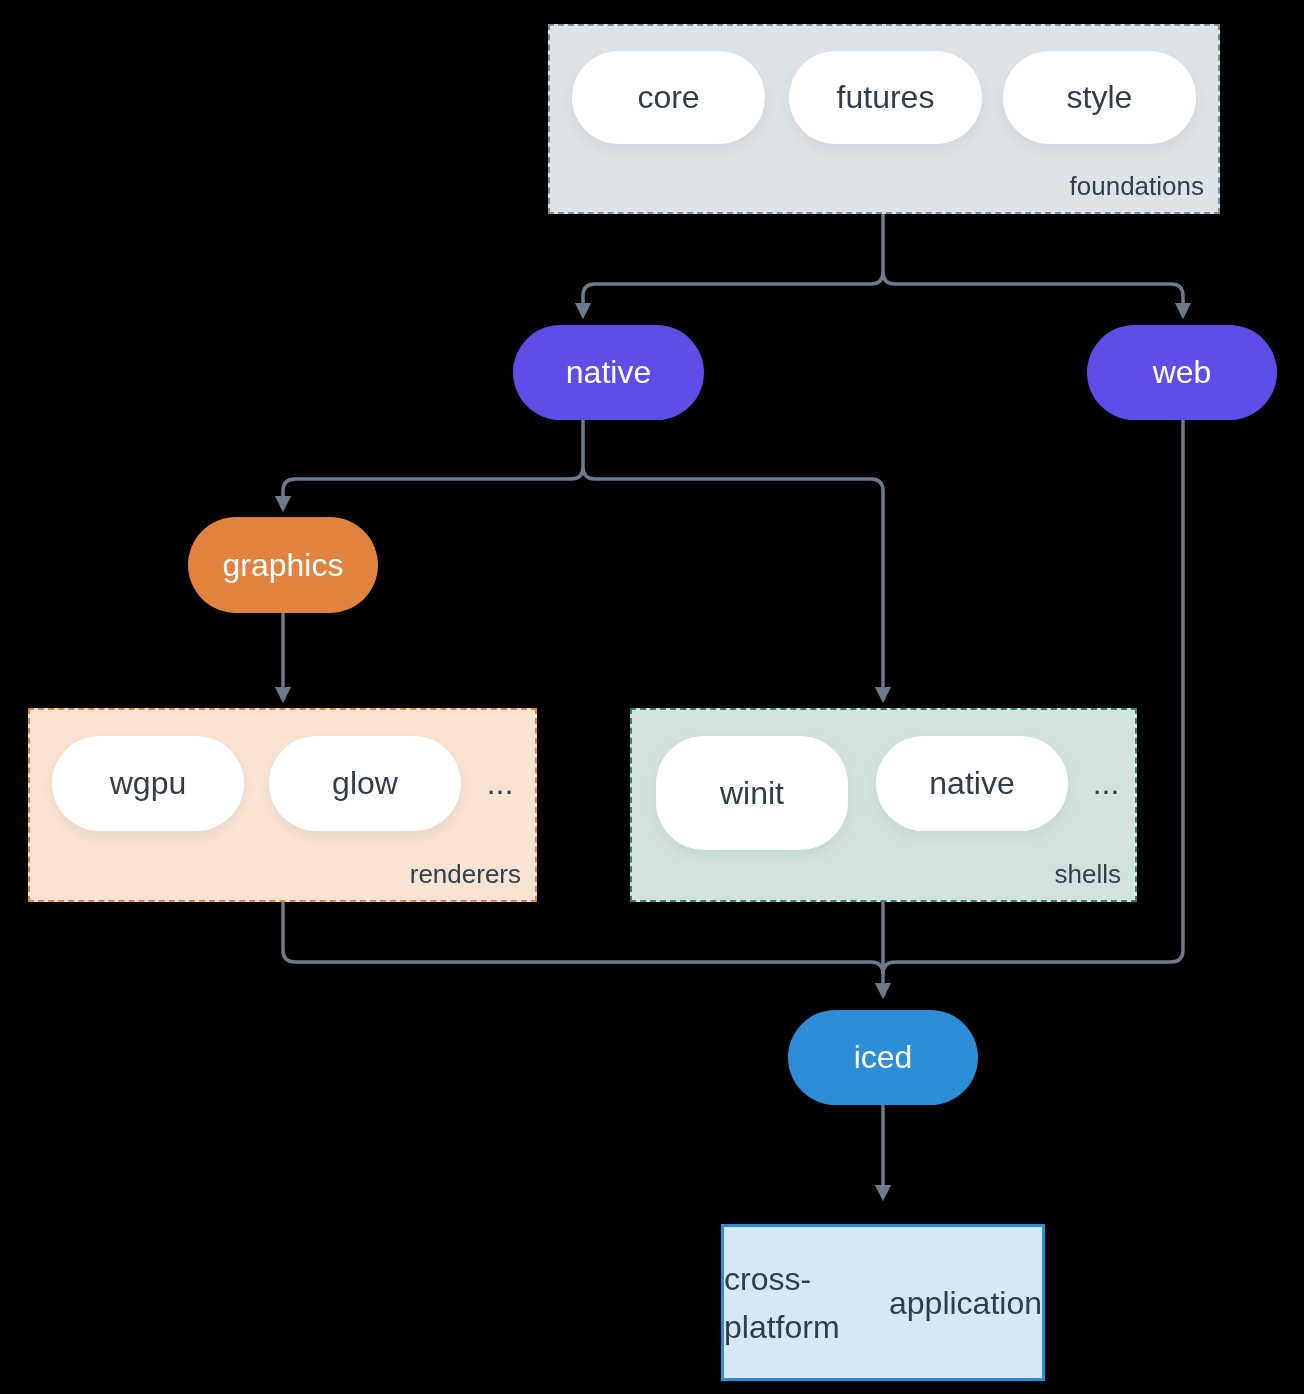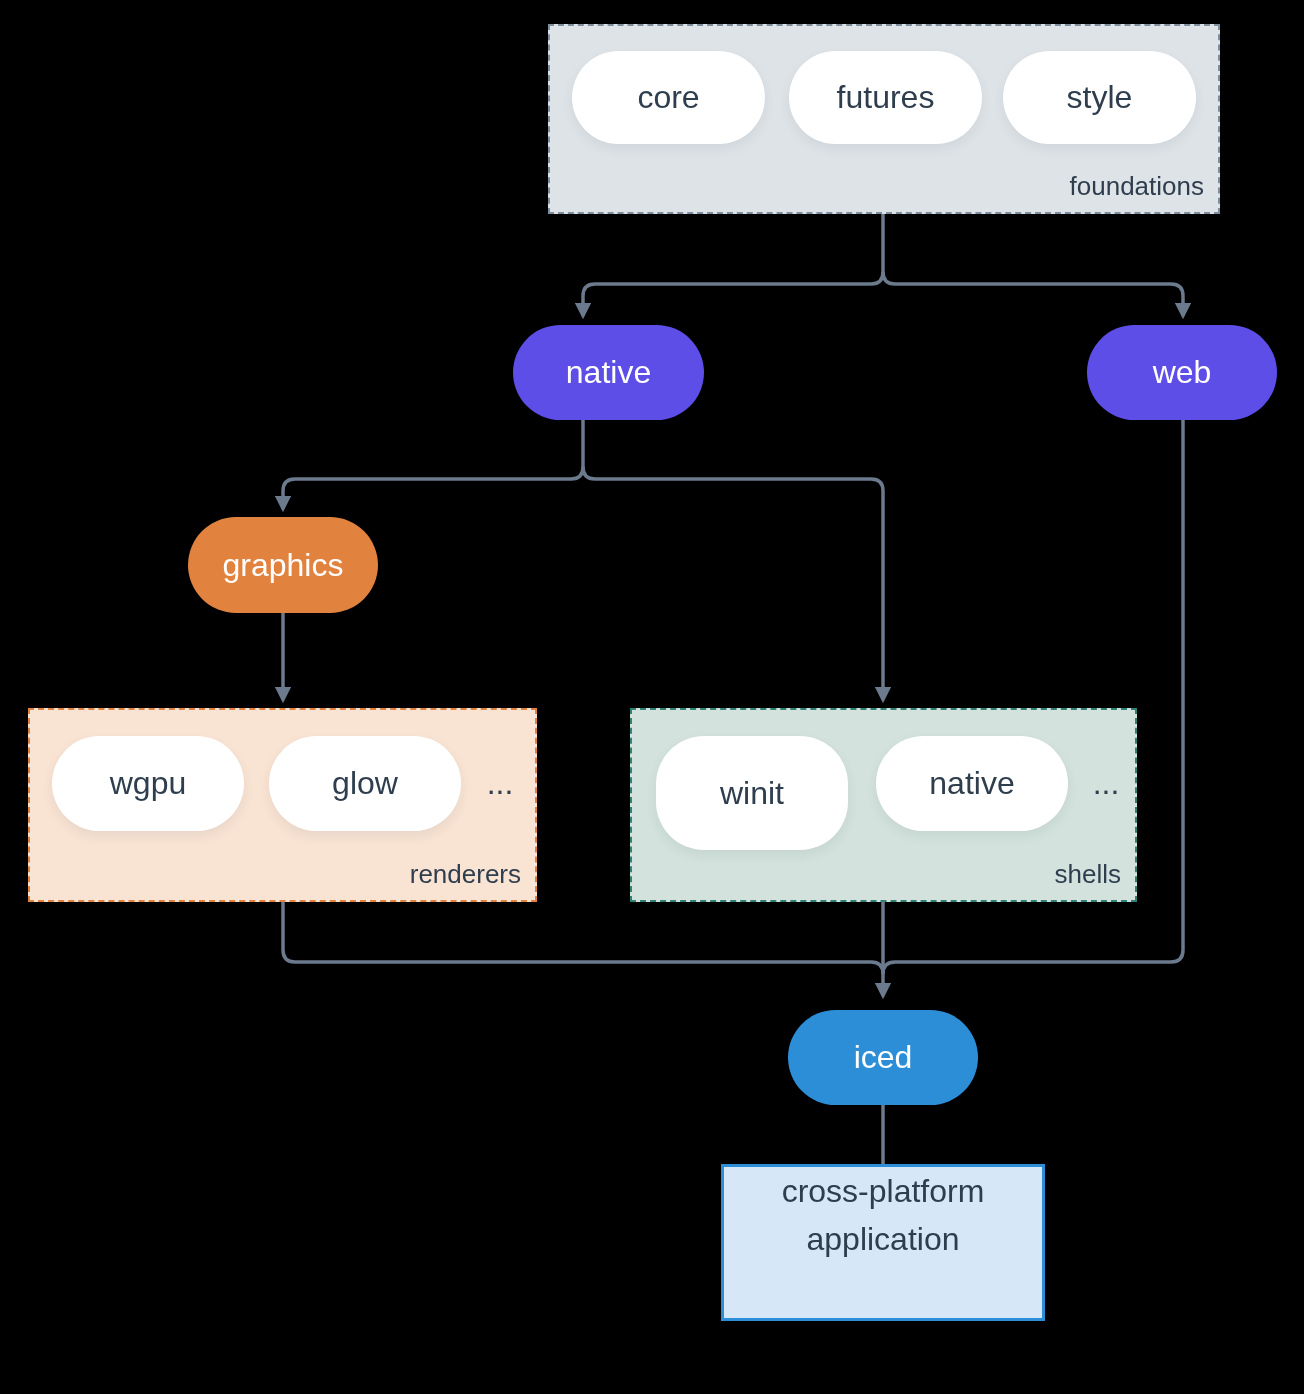--- a/index.html
+++ b/index.html
@@ -90,29 +90,29 @@
     top: 26px;
     height: 95px;
     display: flex;
     align-items: center;
     justify-content: center;
     font-size: 32px;
     color: var(--text-dark, #2f3e4e);
   }
   .app-box {
     position: absolute;
-    left: 721px; top: 1164px;
+    left: 721px; top: 1224px;
     width: 324px; height: 157px;
     box-sizing: border-box;
     background: var(--app-bg, #d6e7f7);
     border: 3px solid var(--app-border, #2d8ed8);
     display: flex;
-    flex-direction: column;
+    flex-direction: row;
     align-items: center;
-    justify-content: flex-start;
+    justify-content: center;
     font-size: 32px;
     line-height: 48px;
     color: var(--text-dark, #2f3e4e);
   }
   
   .foundations .slot-0 { left: 22px;  top: 25px; width: 193px; height: 93px; }
   .foundations .slot-1 { left: 239px; top: 25px; width: 193px; height: 93px; }
   .foundations .slot-2 { left: 453px; top: 25px; width: 193px; height: 93px; }
   .renderers .slot-0 { left: 22px;  top: 26px; width: 192px; height: 95px; }
   .renderers .slot-1 { left: 239px; top: 26px; width: 192px; height: 95px; }

